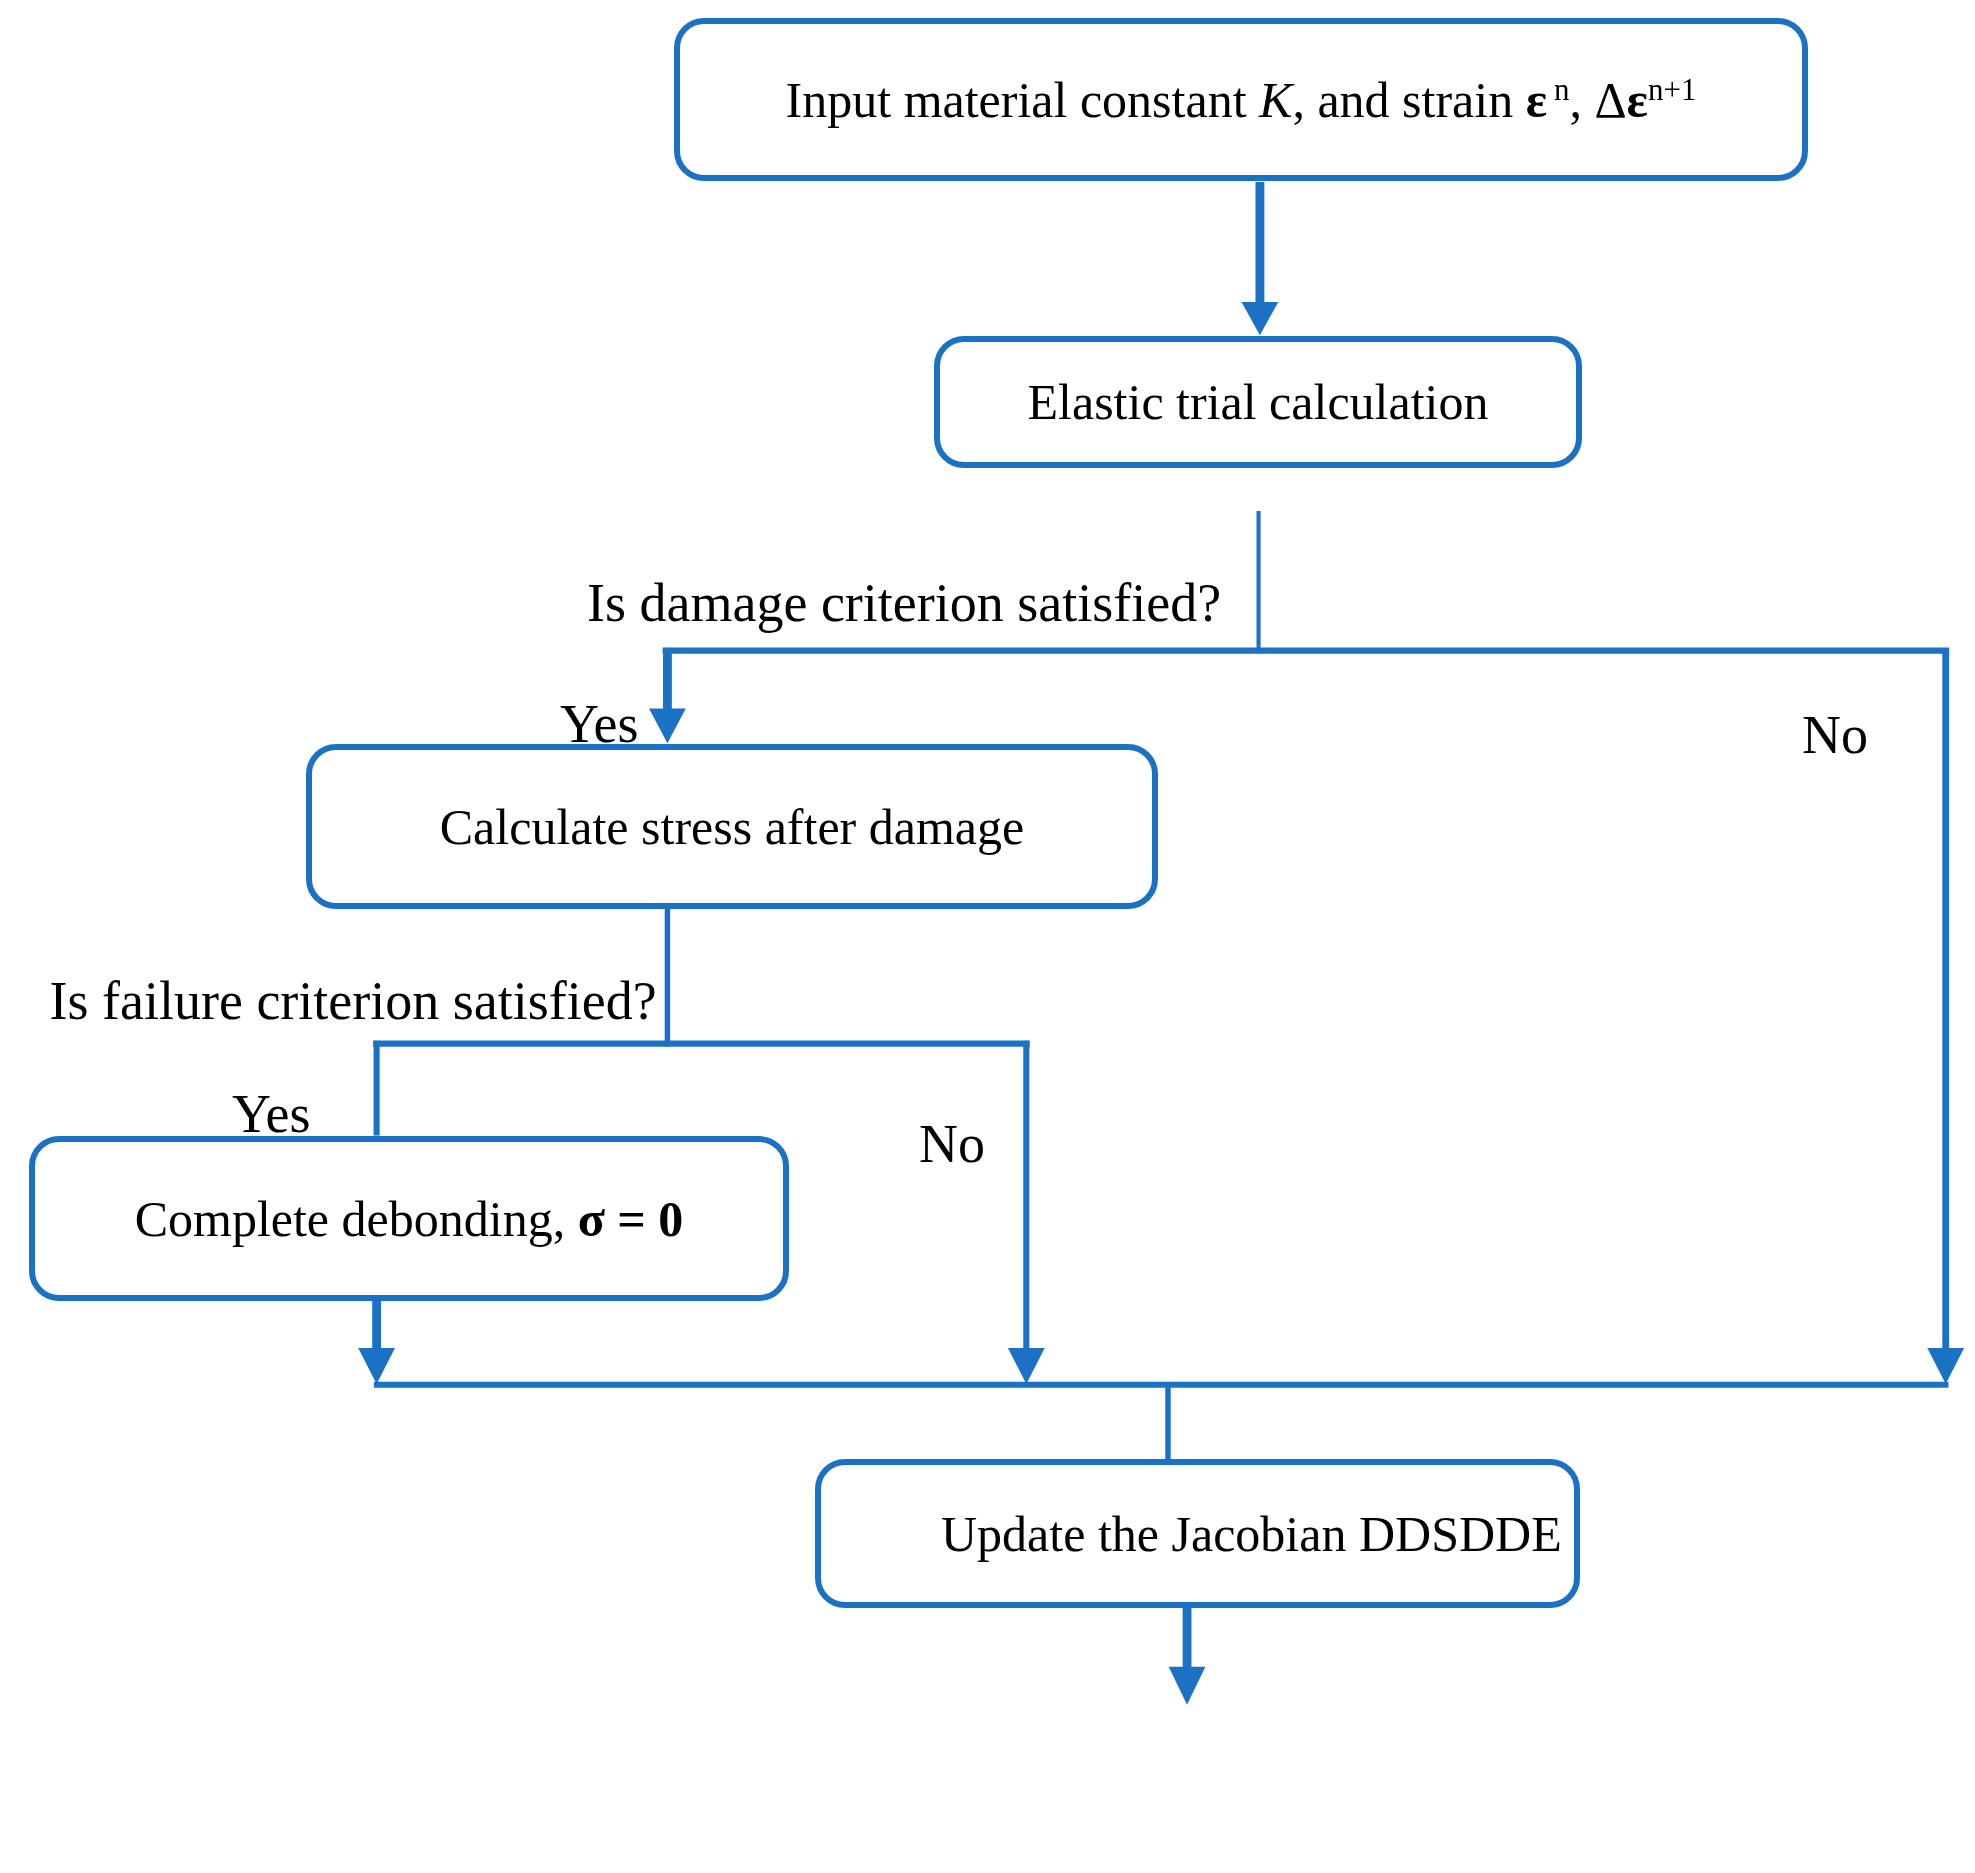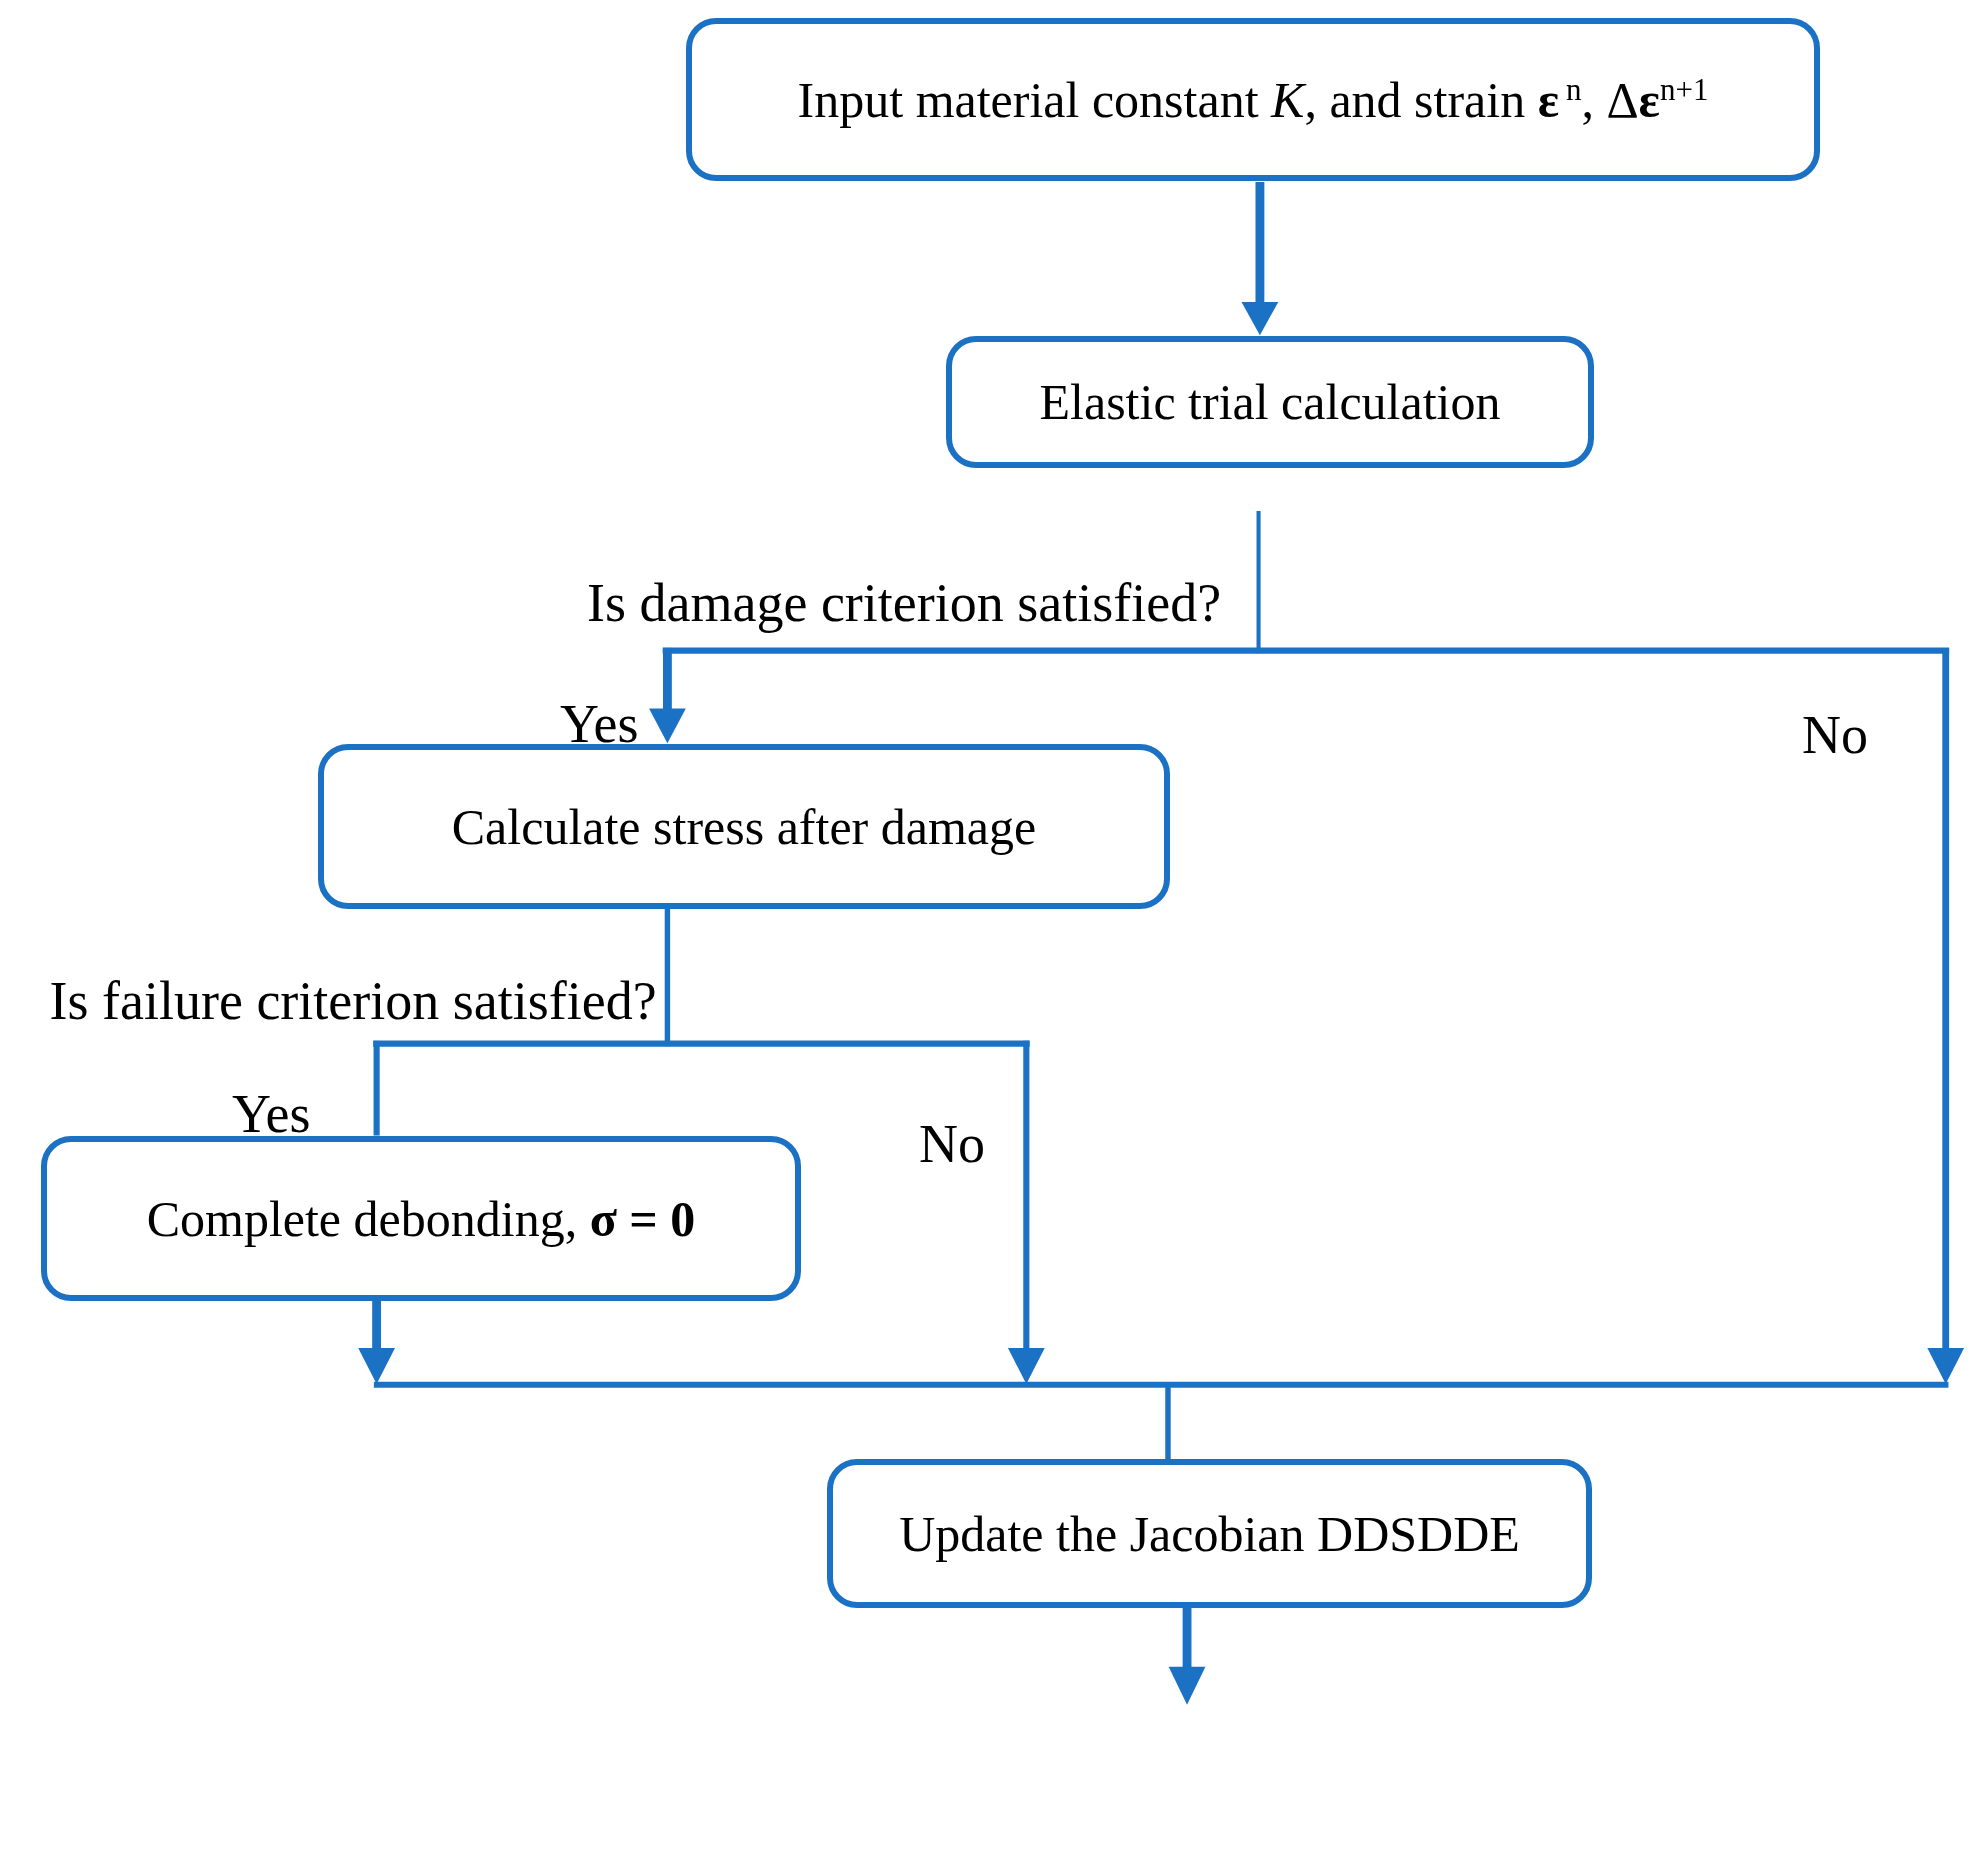--- a/index.html
+++ b/index.html
@@ -23,21 +23,20 @@
     border: 6.8px solid var(--accent);
     border-radius: 30px;
     display: flex;
     align-items: center;
     justify-content: center;
     text-align: center;
     font-size: 50px;
     line-height: 1.12;
     padding: 0 12.3px;
     white-space: nowrap;
-    margin-left: 12px;
   }
   .flabel {
     position: absolute;
     font-size: 54px;
     line-height: 1.05;
     white-space: nowrap;
   }
   .sup { font-size: 0.62em; vertical-align: 0.55em; }
   .gap { margin-left: 0.22em; }
   .bold { font-weight: bold; }
@@ -122,21 +121,21 @@
   <div class="node" style="left:306px; top:744px; width:852px; height:165px;">
     <span>Calculate stress after damage</span>
   </div>
 
   <div class="node" style="left:29px; top:1136px; width:760px; height:165px;">
     <span>
       <span>Complete debonding, </span><span class="bold">σ = 0</span>
     </span>
   </div>
 
-  <div class="node" style="left:815px; top:1459px; width:765px; height:149px;">
+  <div class="node" style="left:815px; top:1459px; width:765px; height:149px;justify-content:flex-end;">
     <span>Update the Jacobian DDSDDE</span>
   </div>
 
 
   <div class="flabel" style="left:587px; top:575px;">Is damage criterion satisfied?</div>
 
   <div class="flabel" style="left:560px; top:696px;">Yes</div>
 
   <div class="flabel" style="left:1802px; top:707px;">No</div>
 

